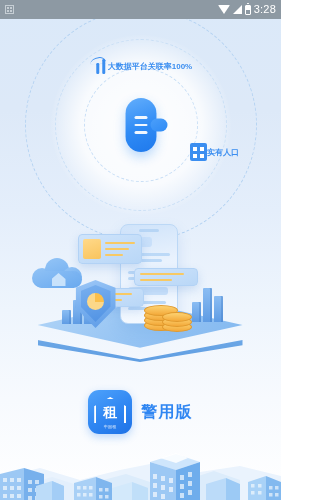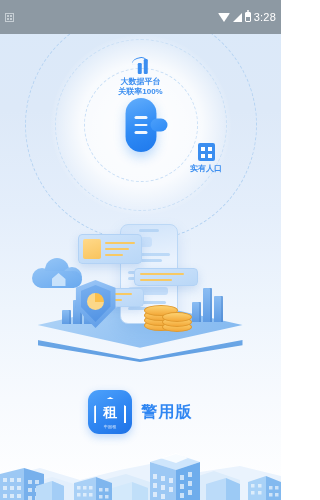--- a/index.html
+++ b/index.html
@@ -14,21 +14,21 @@
     overflow: hidden;
     font-family: "Liberation Sans", "DejaVu Sans", sans-serif;
     background: linear-gradient(180deg, #dbe9f9 0%, #dde9f8 22%, #e4eefb 42%, #eef5fd 62%, #f7fafe 80%, #ffffff 100%);
   }
 
   
   #statusbar {
     position: absolute;
     top: 0; left: 0;
     width: 281px;
-    height: 34px;
+    height: 19px;
     background: #8d99a3;
     display: flex;
     align-items: center;
     box-sizing: border-box;
     padding: 0 5px;
     z-index: 60;
   }
   #statusbar .left {
     display: flex;
     align-items: center;
@@ -145,21 +145,21 @@
     width: 17px; height: 13px;
     border-radius: 7px;
     background: linear-gradient(150deg,#4b9ffa,#2f8bf5);
     z-index: -1;
   }
 
   
   .node {
     position: absolute;
     display: flex;
-    flex-direction: column;
+    flex-direction: row;
     align-items: center;
     z-index: 12;
   }
   .node .cap {
     font-size: 8px;
     color: #3b8ef0;
     line-height: 1.28;
     text-align: center;
     white-space: nowrap;
     font-weight: bold;

